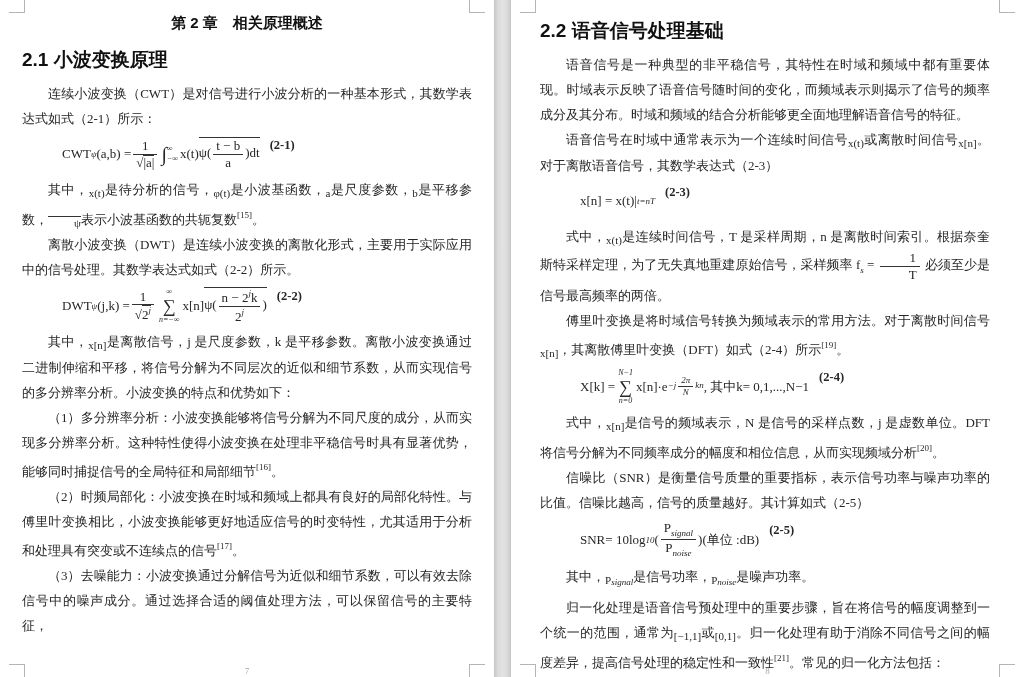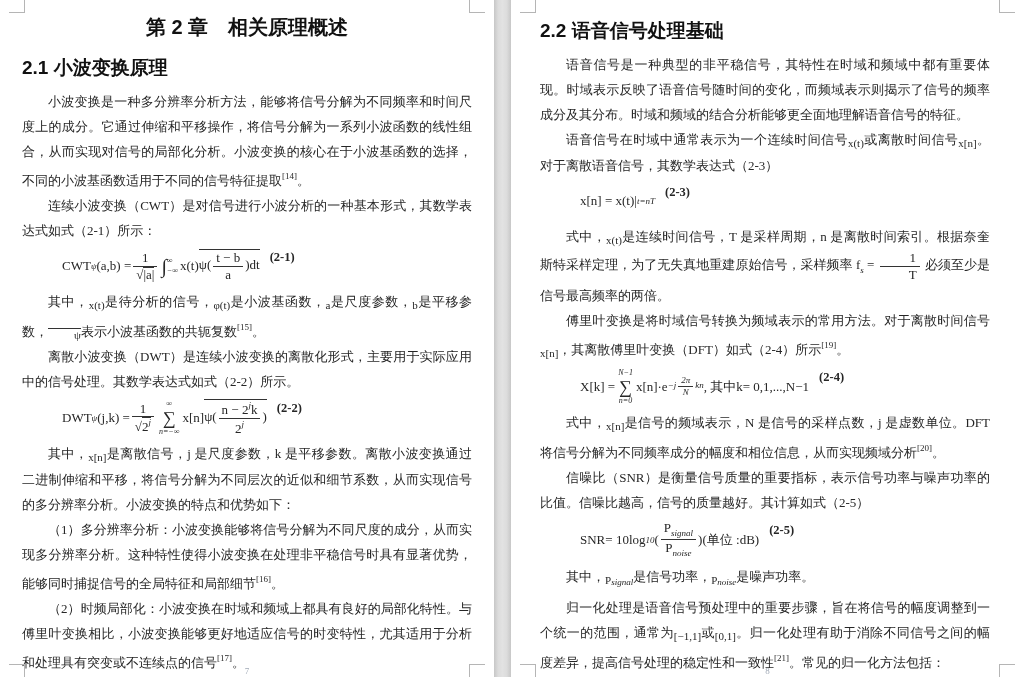--- a/index.html
+++ b/index.html
@@ -5,21 +5,21 @@
   html,body{margin:0;padding:0;background:#ffffff;}
   body{width:1024px;height:677px;overflow:hidden;
        font-family:"Liberation Serif","DejaVu Serif",serif;color:#262626;}
   .spread{display:flex;width:1024px;height:677px;}
   .page{background:#fff;position:relative;box-sizing:border-box;overflow:hidden;}
   .page-left{width:494px;padding:8px 22px 0 22px;}
   .page-right{width:513px;padding:8px 34px 0 29px;}
   .gutter{width:17px;height:677px;
           background:linear-gradient(90deg,#c7c7c7 0%,#dcdcdc 25%,#e2e2e2 50%,#dcdcdc 75%,#c7c7c7 100%);}
   h1.chapter{font-family:"Liberation Sans","DejaVu Sans",sans-serif;font-weight:bold;
-             font-size:20px;text-align:center;margin:6px 0 14px 0;color:#111;}
+             font-size:15px;text-align:center;margin:6px 0 14px 0;color:#111;}
   h2.section{font-family:"Liberation Sans","DejaVu Sans",sans-serif;font-weight:bold;
              font-size:19px;margin:10px 0 8px 0;color:#111;}
   .para{font-size:13px;line-height:25px;text-align:justify;text-indent:2em;margin:0;}
   .para.noindent{text-indent:0;}
   
   .mi{font-family:"Liberation Serif","DejaVu Serif",serif;}
   .low{position:relative;top:3px;font-size:11px;}
   .msub{font-size:9px;font-style:italic;vertical-align:-4px;}
   .msup{font-size:9px;font-style:italic;vertical-align:6px;}
   .ref{font-size:9px;vertical-align:6px;}
@@ -53,21 +53,20 @@
 
   <div class="page page-left">
     <span class="crop tl"></span>
     <span class="crop tr"></span>
     <span class="crop bl"></span>
     <span class="crop br"></span>
 
     <h1 class="chapter">第 2 章　相关原理概述</h1>
     <h2 class="section">2.1 小波变换原理</h2>
 
-    <p class="para"><span>小波变换是一种多分辨率分析方法，能够将信号分解为不同频率和时间尺度上的成分。它通过伸缩和平移操作，将信号分解为一系列小波函数的线性组合，从而实现对信号的局部化分析。小波变换的核心在于小波基函数的选择，不同的小波基函数适用于不同的信号特征提取</span><span class="ref">[14]</span><span>。</span></p>
     <p class="para"><span>连续小波变换（CWT）是对信号进行小波分析的一种基本形式，其数学表达式如式（2-1）所示：</span></p>
 
     <div class="formula">
       <span class="ftoks">
           <span class="mi">CWT</span>
           <span class="msub">ψ</span>
           <span class="mi">(a,b) = </span>
           <span class="fr">
             <span class="n"><span>1</span></span>
             <span class="d"><span>√</span><span class="ov"><span class="mi">|a|</span></span></span>

